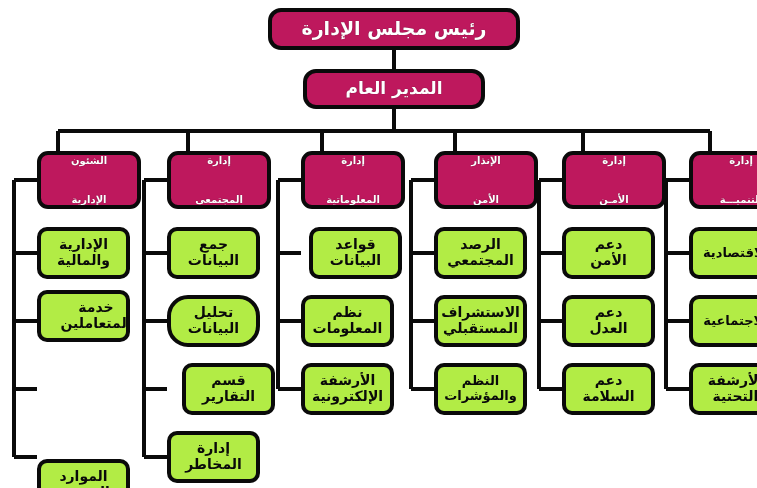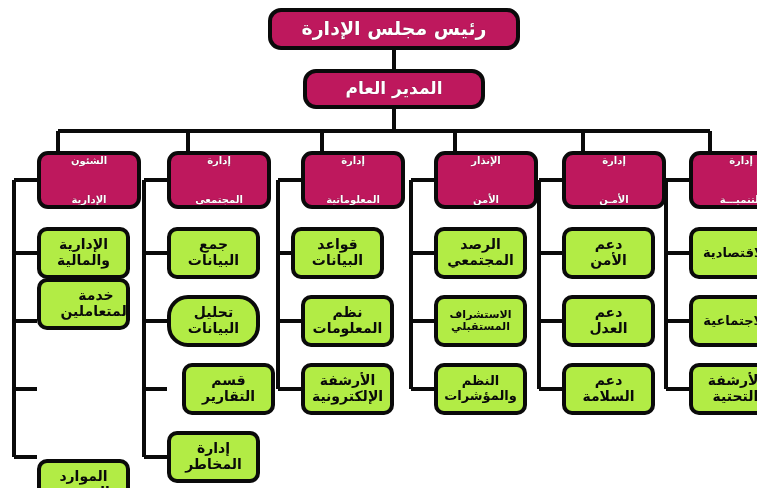--- a/index.html
+++ b/index.html
@@ -174,21 +174,21 @@
   </div>
 
   <div class="node dark dept-head" style="left:37px;">
     <span class="line">الشئون</span>
     <span class="line">الإدارية</span>
   </div>
   <div class="node light child-node" style="left:37px; top:227px;">
     <span class="line">الإدارية</span>
     <span class="line">والمالية</span>
   </div>
-  <div class="node light child-node" style="left:37px; top:278px;padding-left:25px;">
+  <div class="node light child-node" style="left:37px; top:290px;padding-left:25px;">
     <span class="line">خدمة</span>
     <span class="line">المتعاملين</span>
   </div>
   <div class="node light child-node" style="left:37px; top:431px;margin-top:28px;">
     <span class="line">الموارد</span>
     <span class="line">البشرية</span>
   </div>
 
   <div class="node dark dept-head" style="left:167px;">
     <span class="line">إدارة</span>
@@ -208,42 +208,42 @@
   </div>
   <div class="node light child-node" style="left:167px; top:431px;">
     <span class="line">إدارة</span>
     <span class="line">المخاطر</span>
   </div>
 
   <div class="node dark dept-head" style="left:301px;">
     <span class="line">إدارة</span>
     <span class="line">المعلوماتية</span>
   </div>
-  <div class="node light child-node" style="left:291px; top:227px;">
+  <div class="node light child-node" style="left:309px; top:227px;">
     <span class="line">قواعد</span>
     <span class="line">البيانات</span>
   </div>
   <div class="node light child-node" style="left:301px; top:295px;">
     <span class="line">نظم</span>
     <span class="line">المعلومات</span>
   </div>
   <div class="node light child-node" style="left:301px; top:363px;">
     <span class="line">الأرشفة</span>
     <span class="line">الإلكترونية</span>
   </div>
 
   <div class="node dark dept-head" style="left:434px;">
     <span class="line">الإنذار</span>
     <span class="line">الأمن</span>
   </div>
   <div class="node light child-node" style="left:434px; top:227px;">
     <span class="line">الرصد</span>
     <span class="line">المجتمعي</span>
   </div>
-  <div class="node light child-node" style="left:434px; top:295px; font-size:11px;">
+  <div class="node light child-node" style="left:434px; top:295px; font-size:14px;">
     <span class="line">الاستشراف</span>
     <span class="line">المستقبلي</span>
   </div>
   <div class="node light child-node" style="left:434px; top:363px; font-size:13px;">
     <span class="line">النظم</span>
     <span class="line">والمؤشرات</span>
   </div>
 
   <div class="node dark dept-head" style="left:562px;">
     <span class="line">إدارة</span>

